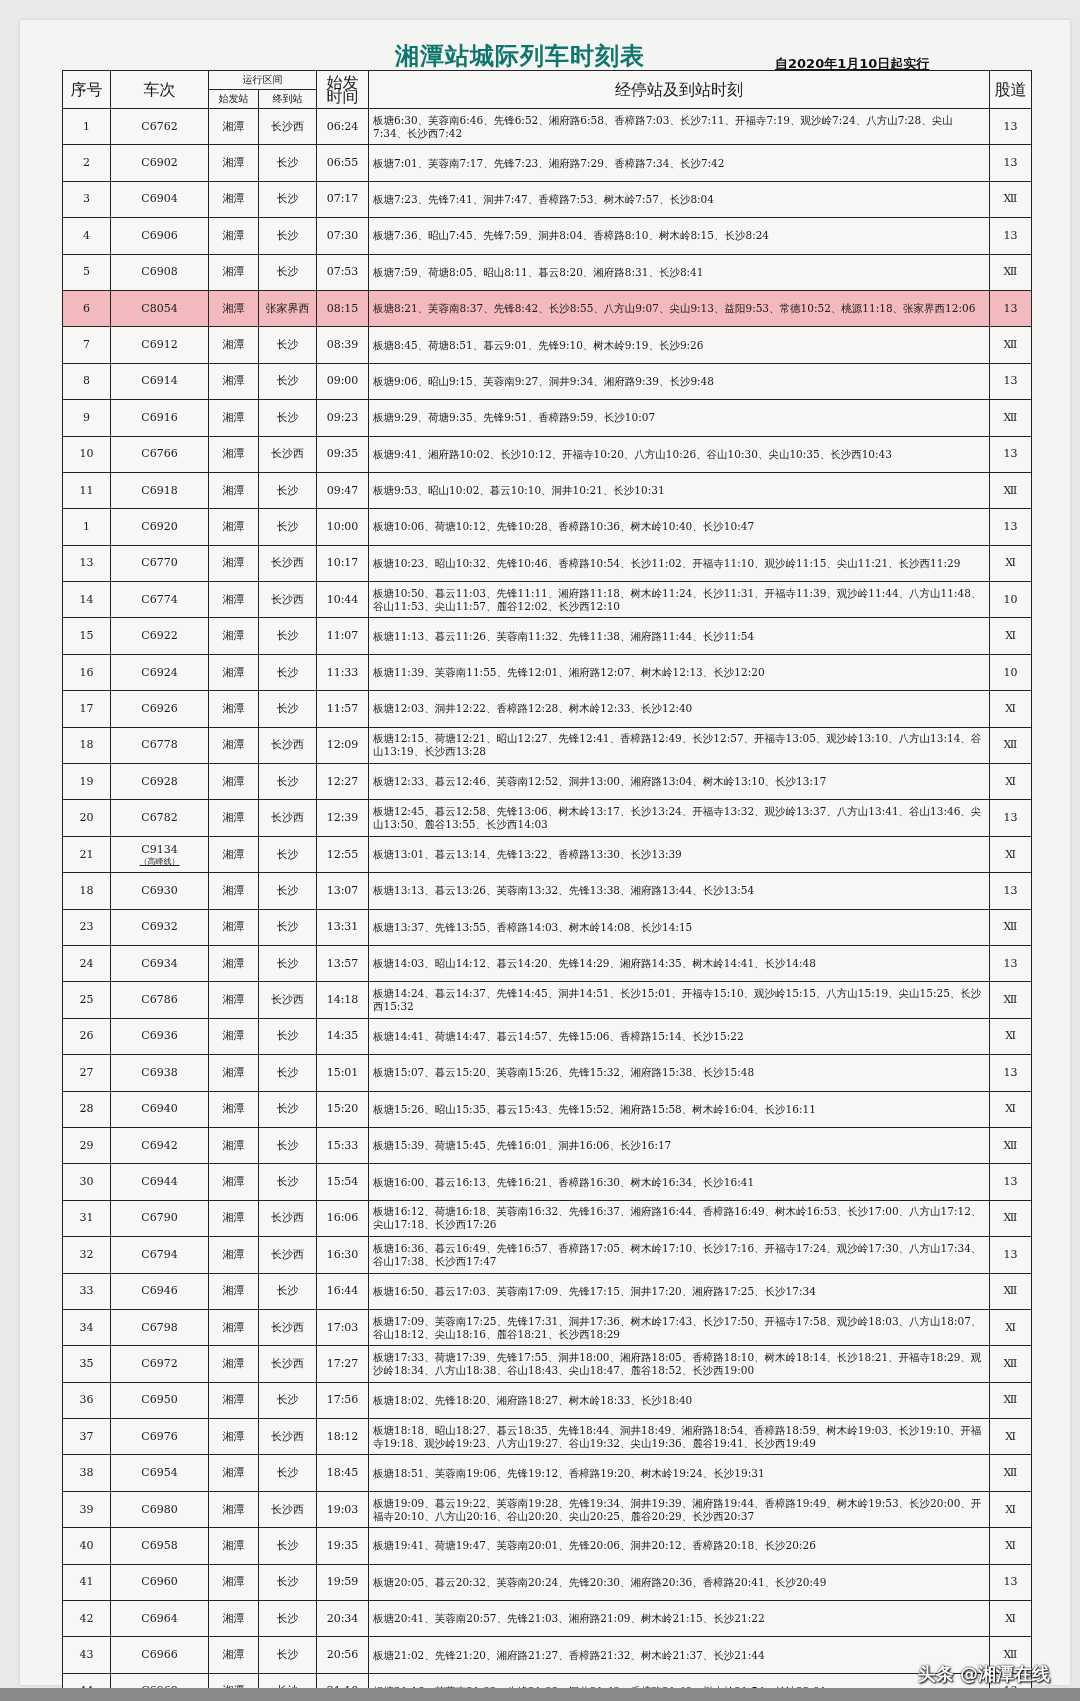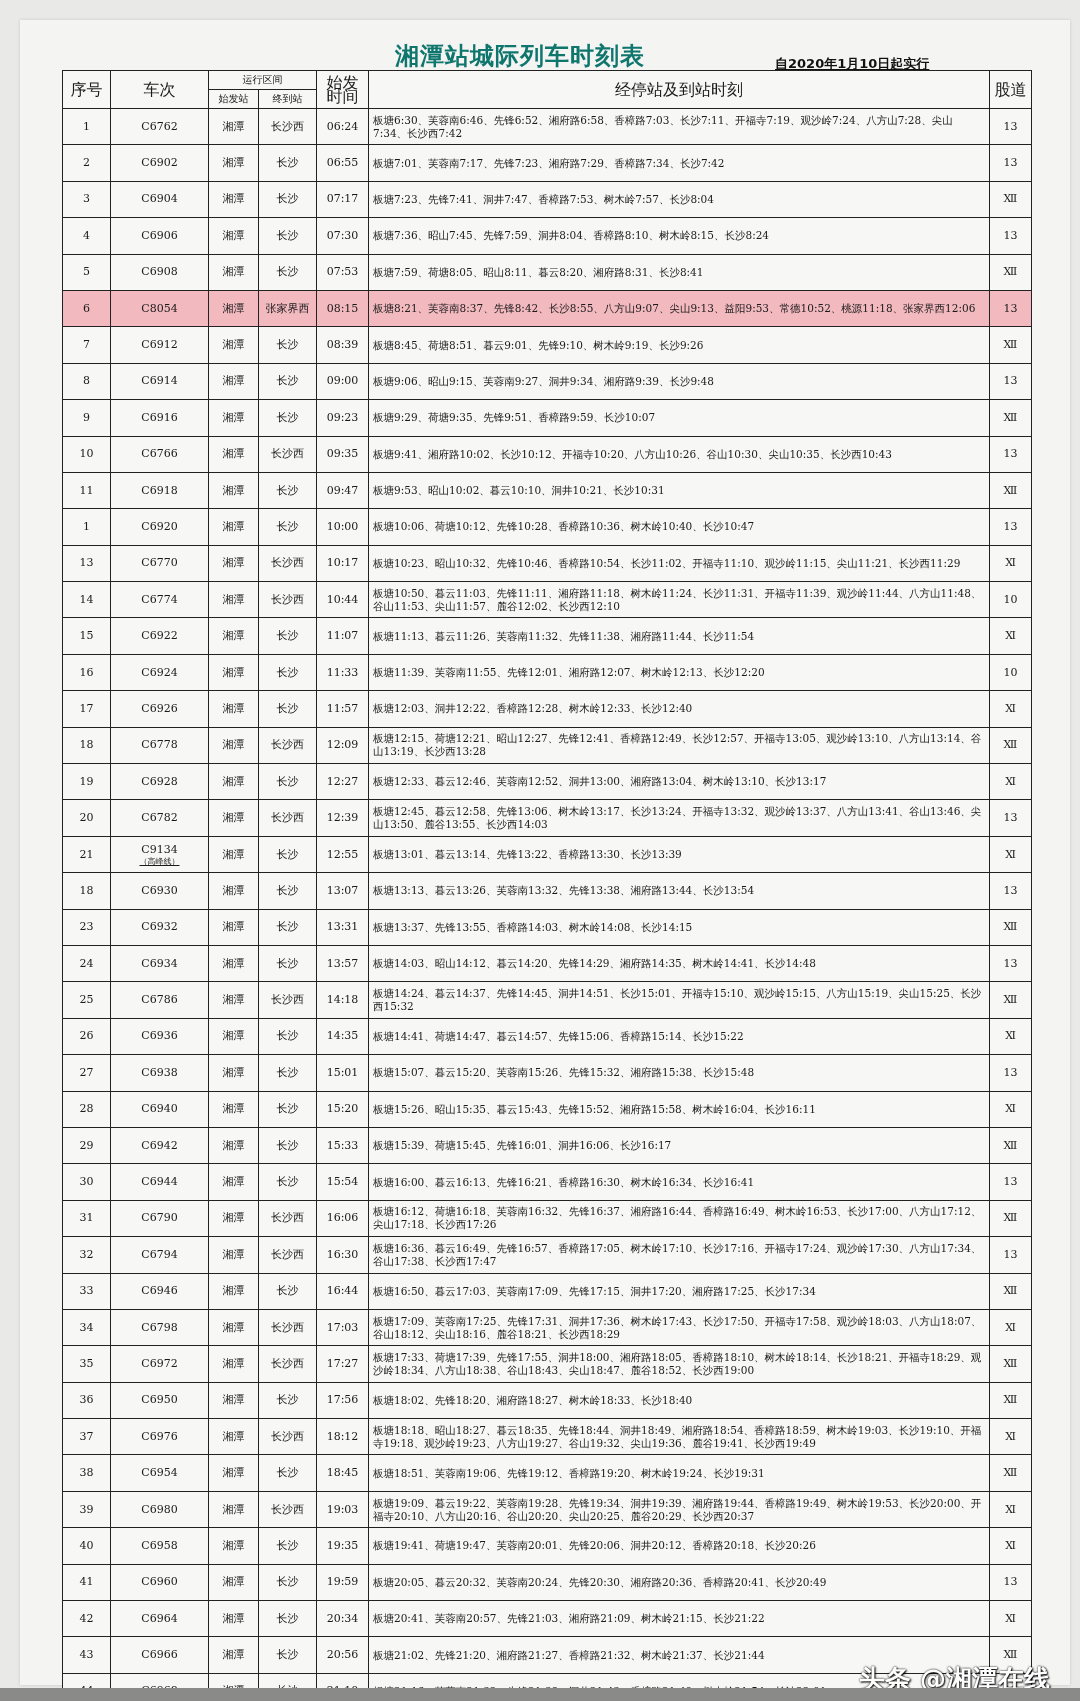--- a/index.html
+++ b/index.html
@@ -42,21 +42,21 @@
   }
   table.tt th { font-weight:normal; font-size:16px; }
   table.tt th.sub { font-size:10px; height:18px; }
   table.tt td.stops { text-align:left; padding:2px 4px; font-size:10.5px; line-height:13px; }
   table.tt tr.row td { height:31.4px; }
   table.tt tr.row.hl td { background:#f2b9bf; }
   .train-note { display:block; font-size:8px; line-height:9px;text-decoration:underline; }
   .watermark {
     position:absolute; right:30px; top:1662px;
     font-family:"DejaVu Sans", sans-serif;
-    font-size:26px; font-weight:bold; color:#fff;
+    font-size:18px; font-weight:bold; color:#fff;
     text-shadow:0 0 2px #000, 1px 1px 2px #000;
   }
   .bottom-band {
     position:absolute; left:0; top:1688px; width:1080px; height:13px;
     background:#8a8a88;
   }
 </style>
 </head>
 <body>
 

